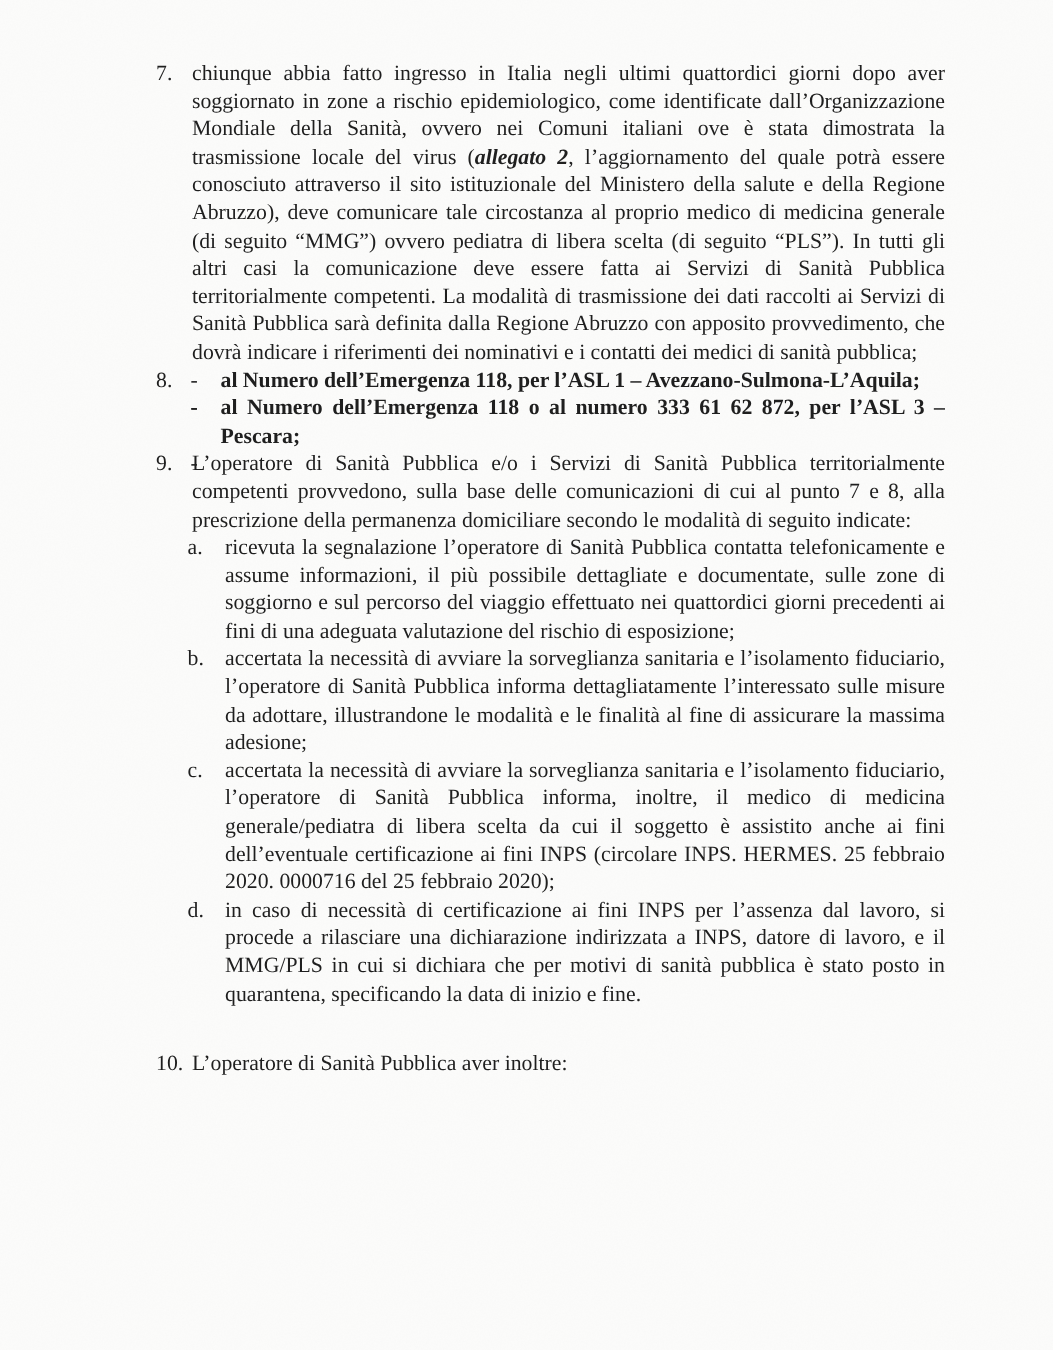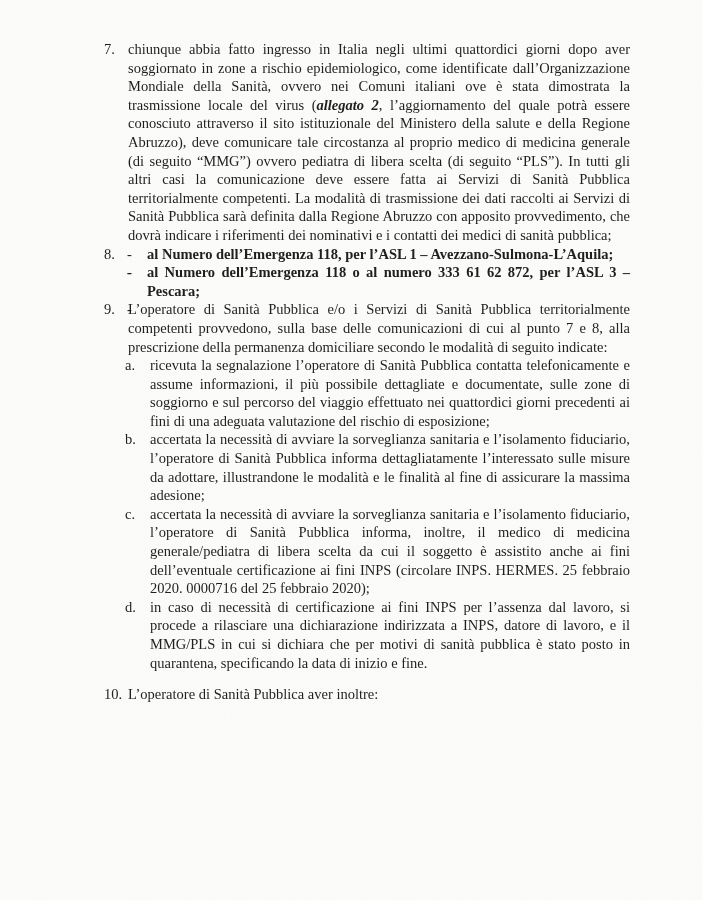--- a/index.html
+++ b/index.html
@@ -49,21 +49,21 @@
     position: relative;
     padding-left: 22px;
     text-align: justify;
   }
   .sub .letter {
     position: absolute;
     left: -3px;
     top: 0;
   }
   .emph { font-weight: bold; font-style: italic; }
-  .item-10 { margin-top: 13px; }
+  .item-10 { margin-top: 28px; }
   .grain {
     position: absolute;
     left: 0;
     top: 0;
     pointer-events: none;
   }
 </style>
 </head>
 <body>
 

